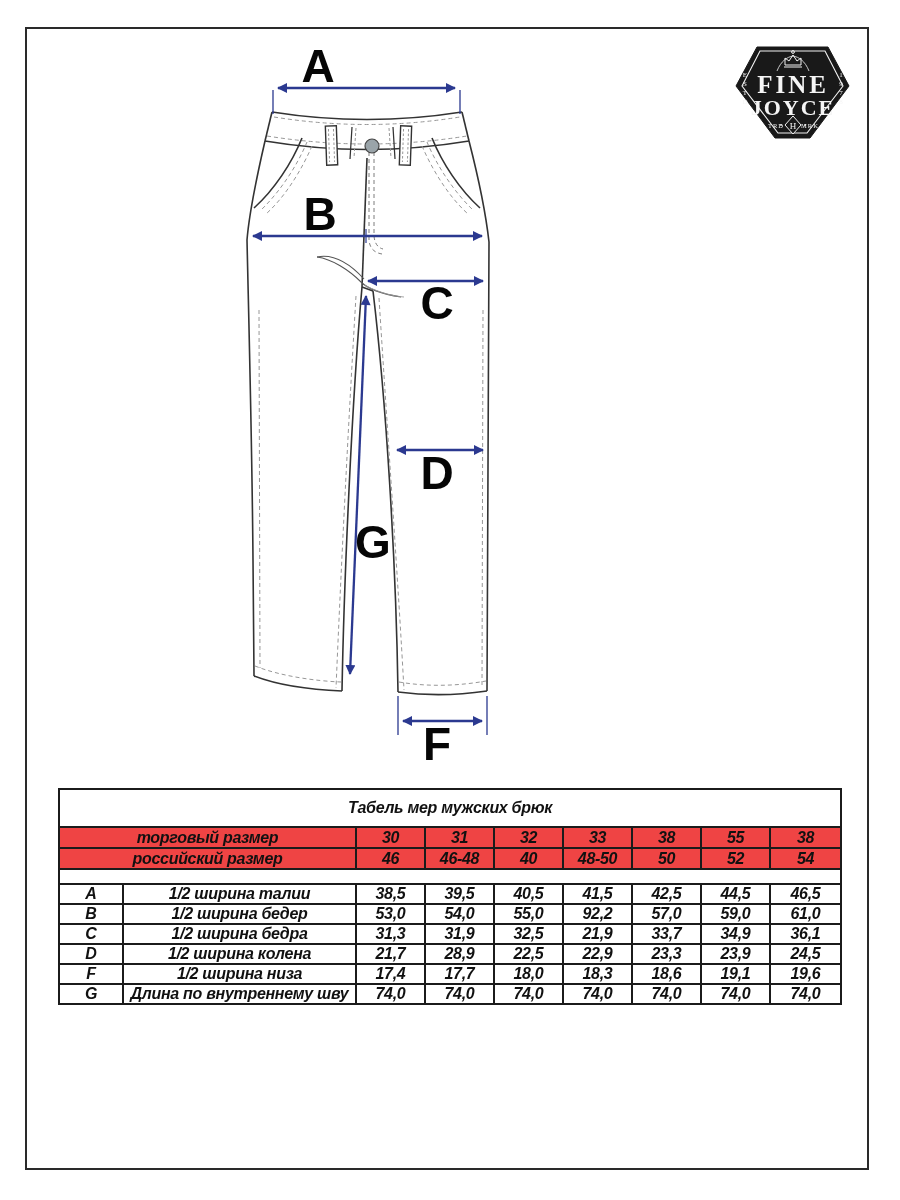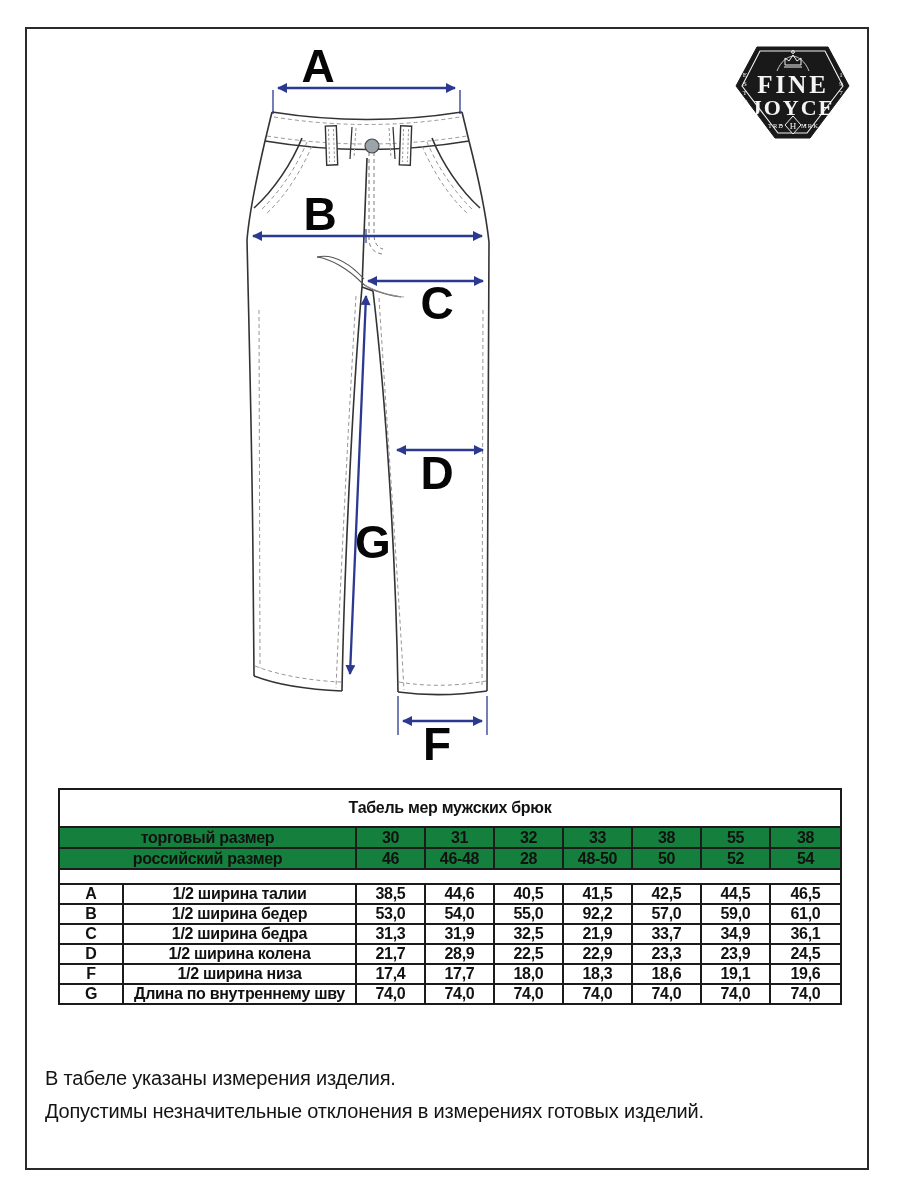--- a/index.html
+++ b/index.html
@@ -2,26 +2,26 @@
 <html><head>
 <meta charset="utf-8">
 <style>
   html,body{margin:0;padding:0;}
   body{width:900px;height:1200px;background:#ffffff;font-family:"Liberation Sans",sans-serif;position:relative;overflow:hidden;}
   .page{position:absolute;left:0;top:0;width:900px;height:1200px;background:#fff;}
   .frame{position:absolute;left:25px;top:27px;width:844px;height:1143px;border:2px solid #2a2a2a;box-sizing:border-box;}
   .diagram-svg{position:absolute;left:0;top:0;width:900px;height:780px;}
   .logo-svg{position:absolute;left:731px;top:44px;width:124px;height:102px;}
   
-  .size-table-wrap{position:absolute;left:58px;top:788px;width:624px;}
+  .size-table-wrap{position:absolute;left:58px;top:788px;width:624px;font-style:italic;}
   table.size-table{border-collapse:collapse;table-layout:fixed;width:782px;background:#fff;}
   table.size-table td{border:2px solid #1b1b1b;text-align:center;vertical-align:middle;
     font-weight:700;font-size:16px;letter-spacing:-0.3px;color:#111;padding:0 2px;box-sizing:border-box;}
   td.t-title{height:38px;font-size:20px;letter-spacing:-0.2px;}
-  tr.t-head td{height:21px;background:#15803d;}
+  tr.t-head td{height:21px;background:#ef4444;}
   tr.t-spacer td{height:15px;border-top:2px solid #1b1b1b;border-bottom:2px solid #1b1b1b;}
   tr.t-row td{height:20px;}
   
   .notes{position:absolute;left:45px;top:1062px;font-size:20px;color:#141414;line-height:33px;letter-spacing:-0.2px;}
 </style>
 </head>
 <body>
 
 <div class="page">
 
@@ -184,34 +184,34 @@
             <td>32</td>
             <td>33</td>
             <td>38</td>
             <td>55</td>
             <td>38</td>
           </tr>
           <tr class="t-head">
             <td colspan="2">российский размер</td>
             <td>46</td>
             <td>46-48</td>
-            <td>28</td>
+            <td>40</td>
             <td>48-50</td>
             <td>50</td>
             <td>52</td>
             <td>54</td>
           </tr>
           <tr class="t-spacer">
             <td colspan="9"></td>
           </tr>
           <tr class="t-row">
             <td>A</td>
             <td>1/2 ширина талии</td>
             <td>38,5</td>
-            <td>44,6</td>
+            <td>39,5</td>
             <td>40,5</td>
             <td>41,5</td>
             <td>42,5</td>
             <td>44,5</td>
             <td>46,5</td>
           </tr>
           <tr class="t-row">
             <td>B</td>
             <td>1/2 ширина бедер</td>
             <td>53,0</td>
@@ -263,18 +263,14 @@
             <td>74,0</td>
             <td>74,0</td>
             <td>74,0</td>
             <td>74,0</td>
             <td>74,0</td>
           </tr>
         </tbody>
     </table>
   </div>
 
-  <div class="notes">
-    <div>В табеле указаны измерения изделия.</div>
-    <div>Допустимы незначительные отклонения в измерениях готовых изделий.</div>
-  </div>
 
 </div>
 
 </body></html>

